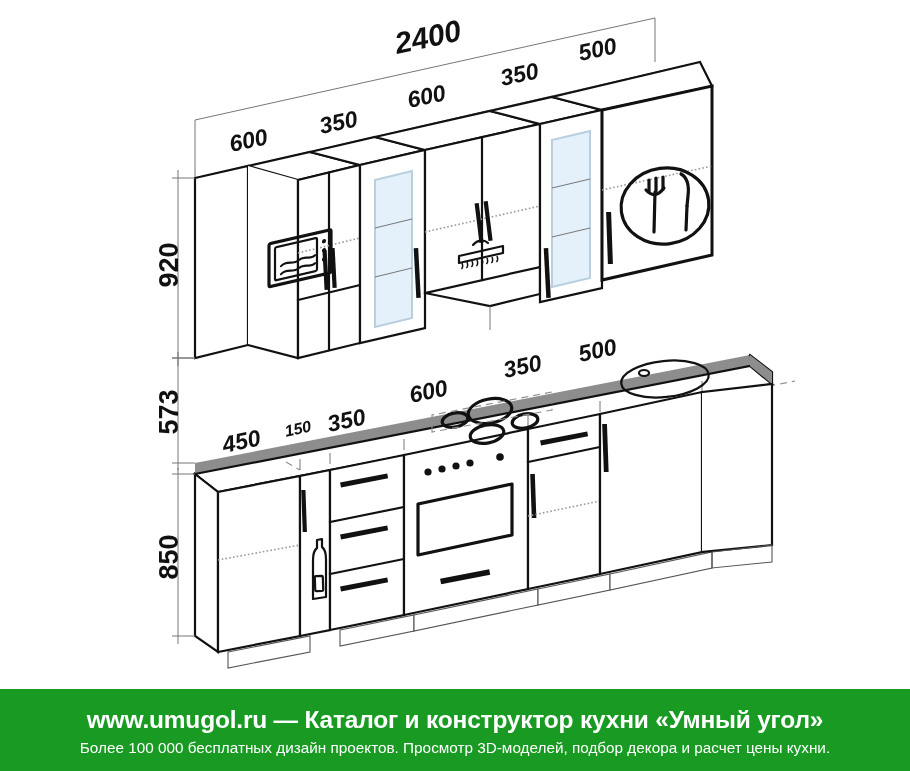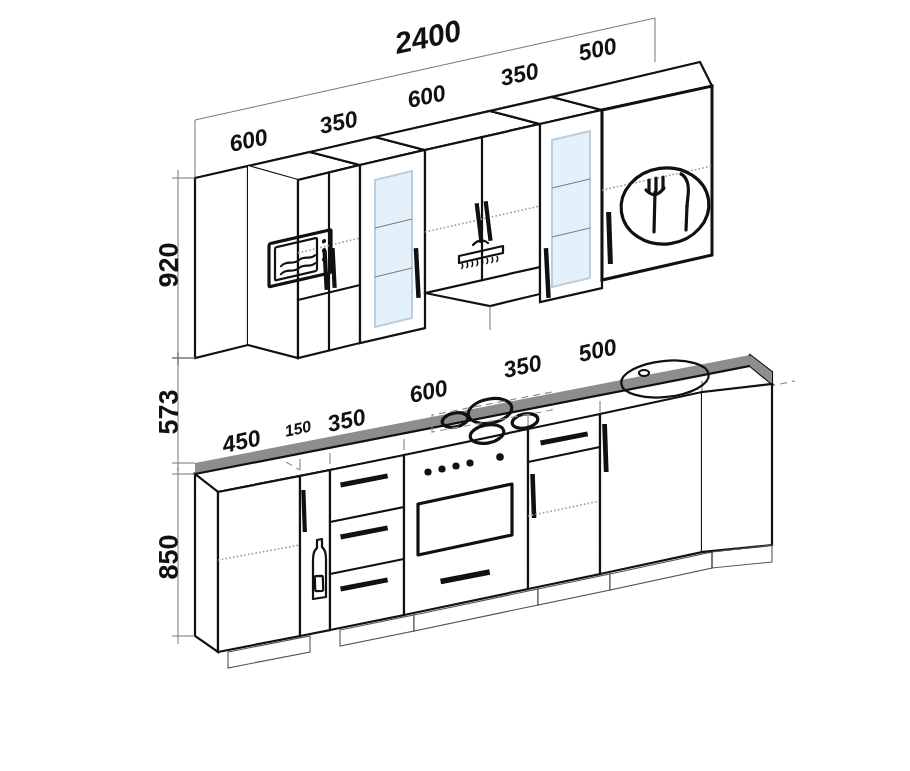--- a/index.html
+++ b/index.html
@@ -359,14 +359,18 @@
     <text class="dim-label dim-main" x="243" y="449" text-anchor="middle" transform="rotate(-12 243 449)">450</text>
     <text class="dim-label dim-small" x="299" y="434" text-anchor="middle" transform="rotate(-12 299 434)">150</text>
     <text class="dim-label dim-main" x="348" y="428" text-anchor="middle" transform="rotate(-12 348 428)">350</text>
     <text class="dim-label dim-main" x="430" y="399" text-anchor="middle" transform="rotate(-12 430 399)">600</text>
     <text class="dim-label dim-main" x="524" y="374" text-anchor="middle" transform="rotate(-12 524 374)">350</text>
     <text class="dim-label dim-main" x="599" y="358" text-anchor="middle" transform="rotate(-12 599 358)">500</text>
 
   </svg>
   </div>
 
+  <div id="banner" style="--banner-bg: #199b23; color: rgb(255, 255, 255);">
+    <div id="banner-title">www.umugol.ru — Каталог и конструктор кухни «Умный угол»</div>
+    <div id="banner-sub">Более 100 000 бесплатных дизайн проектов. Просмотр 3D-моделей, подбор декора и расчет цены кухни.</div>
+  </div>
 
 </div>
 
 </body></html>

